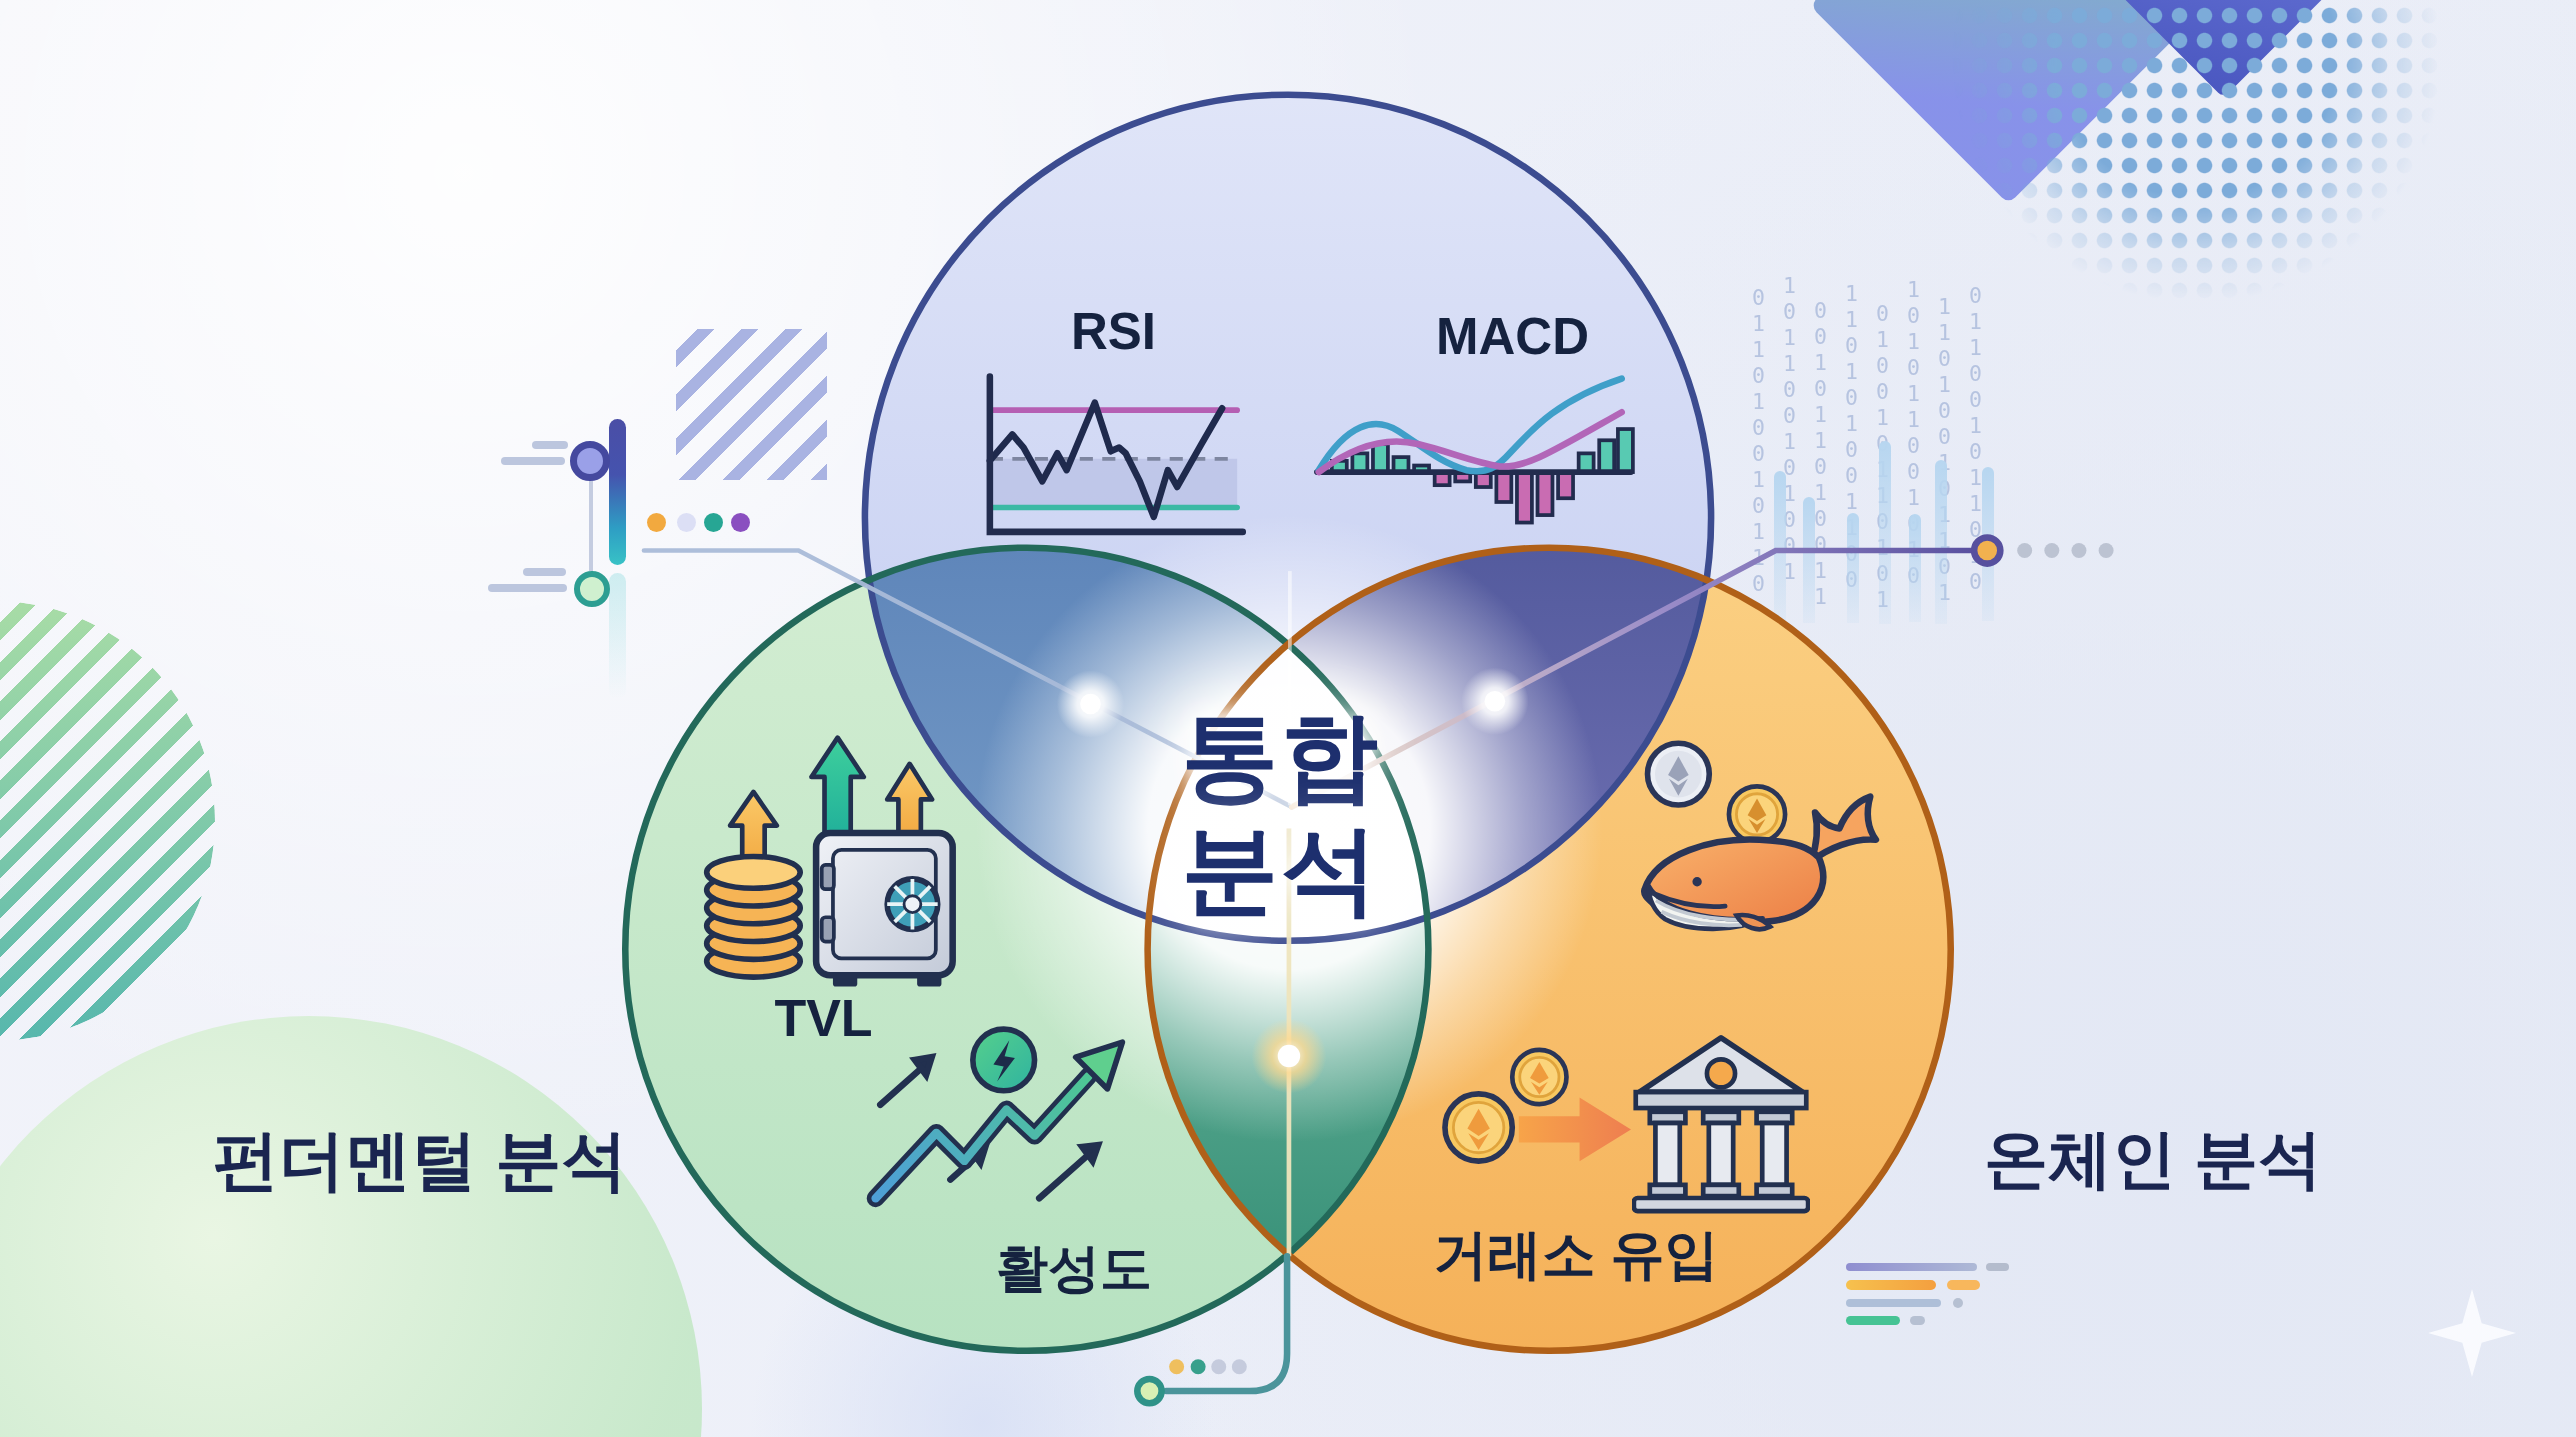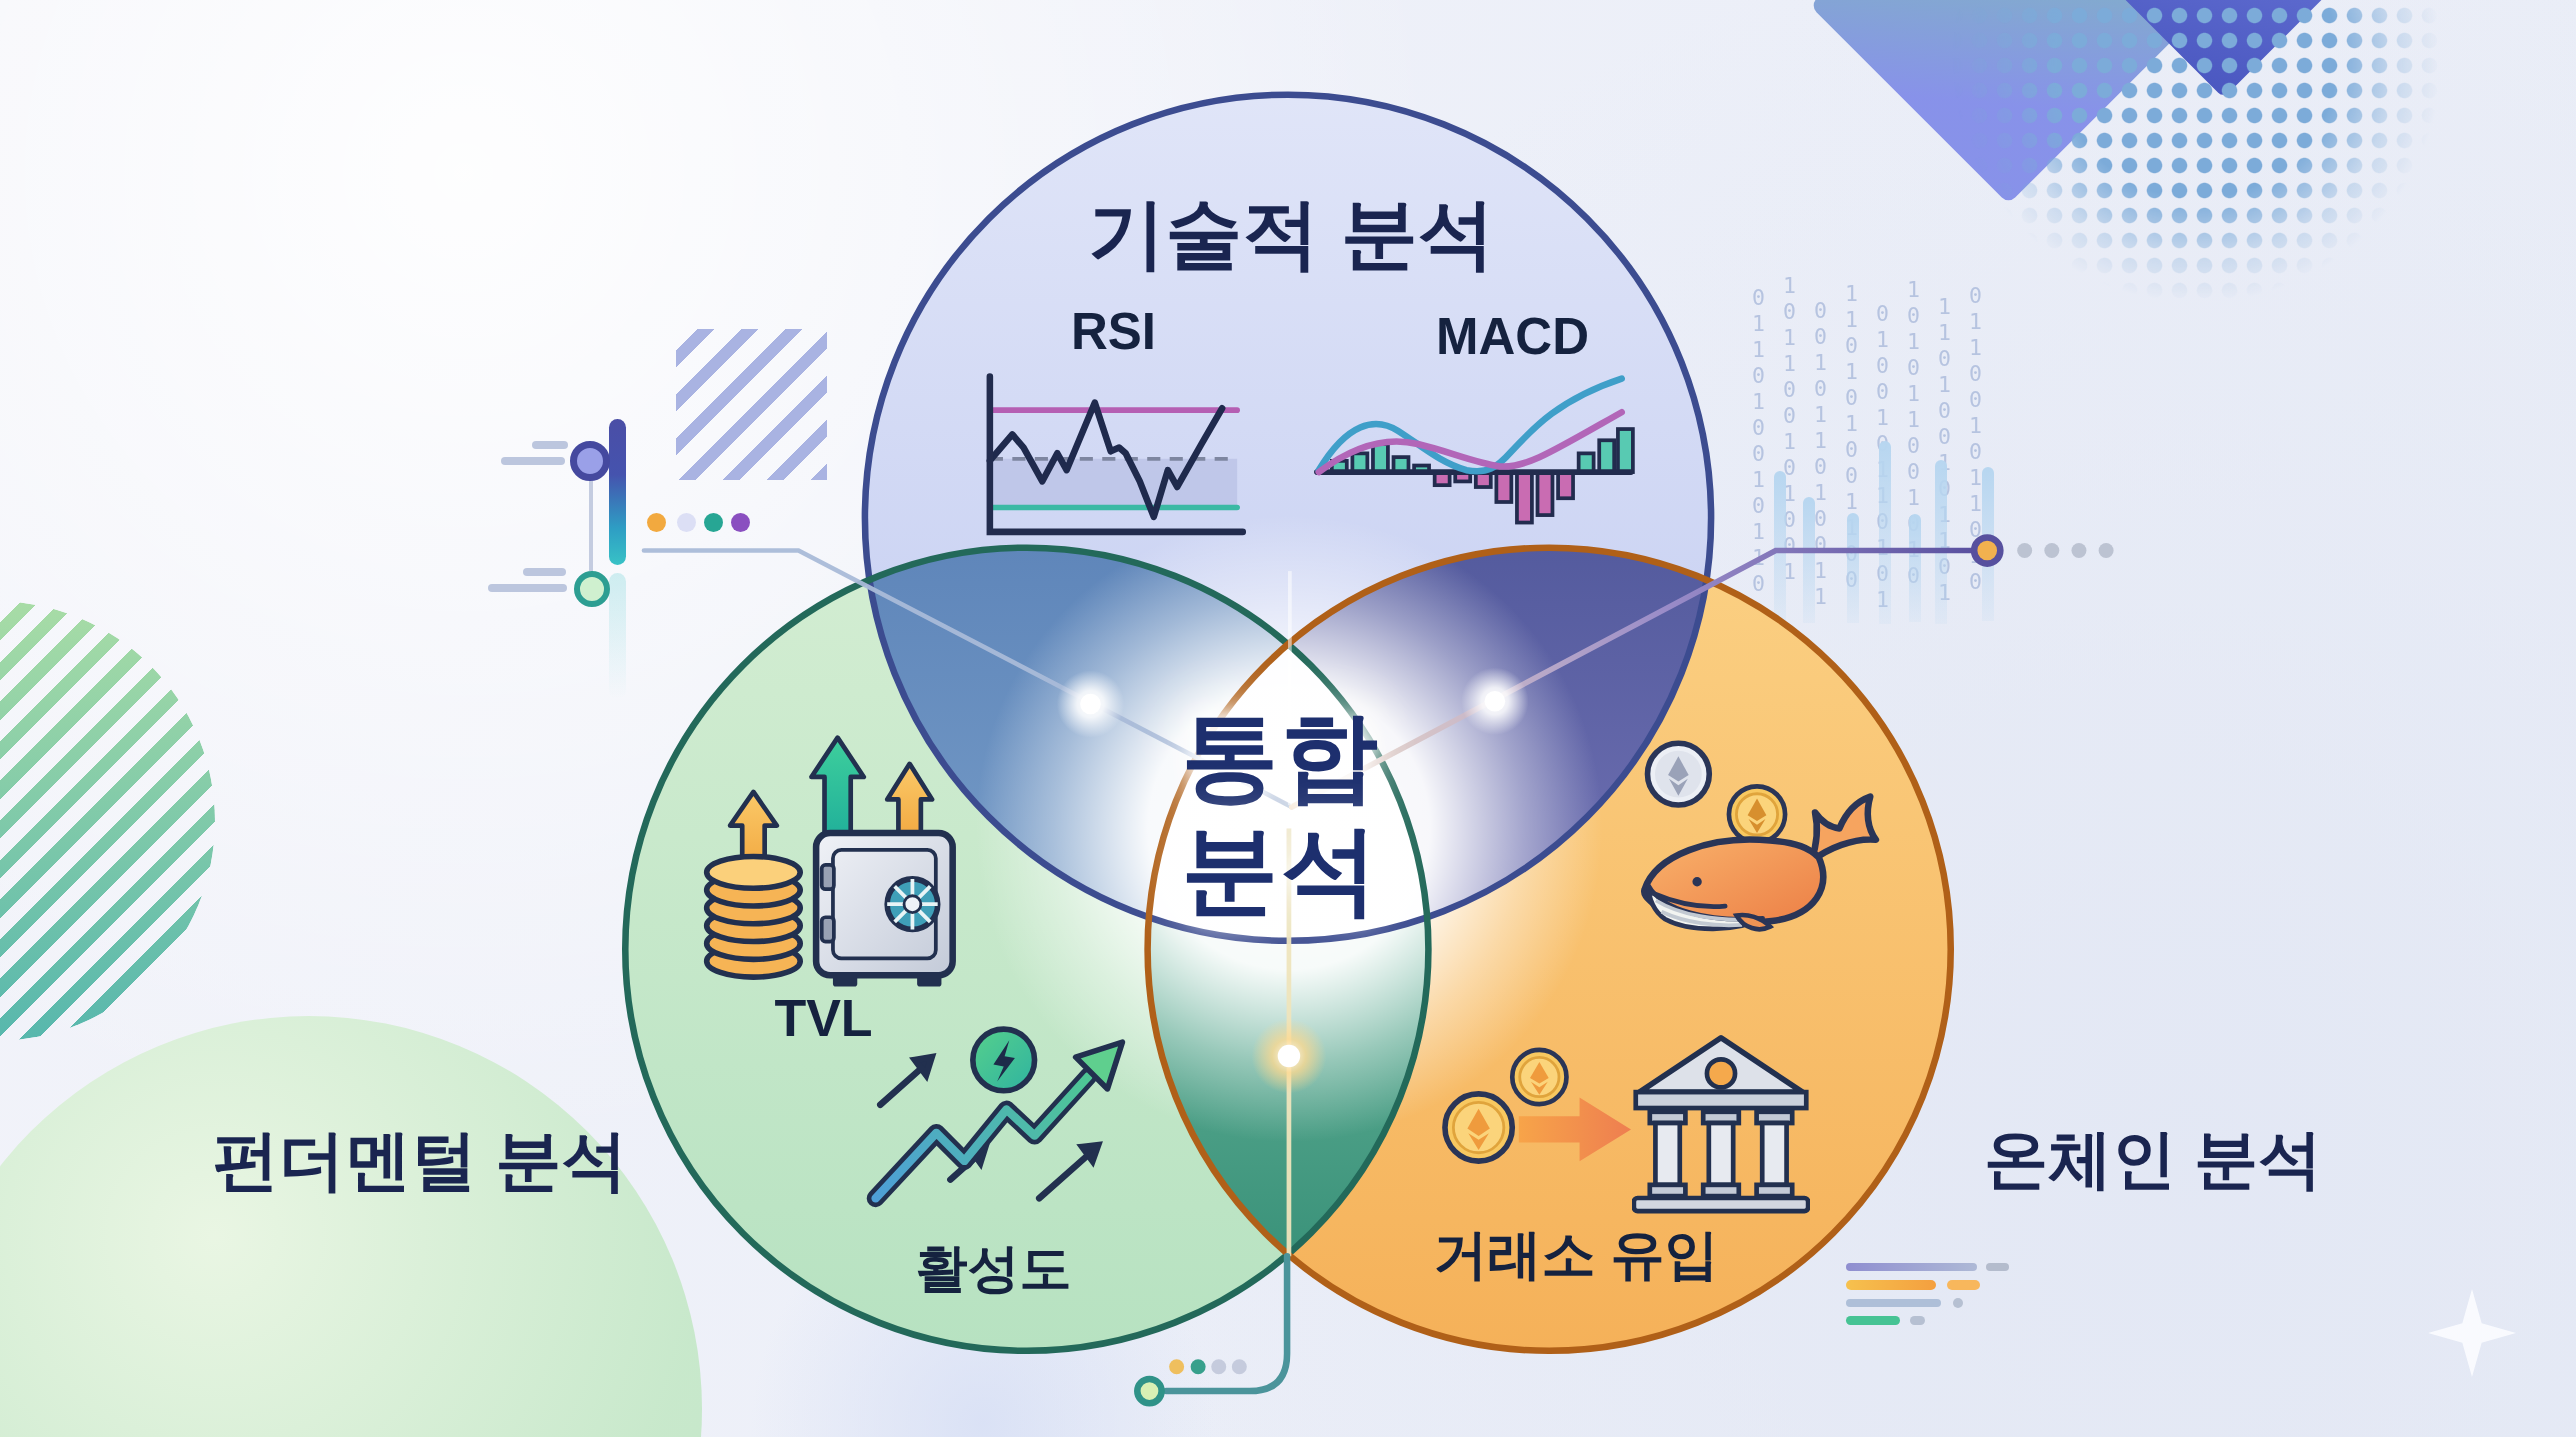--- a/index.html
+++ b/index.html
@@ -466,29 +466,28 @@
       <rect x="76" y="85" width="38" height="12" fill="#c3cad6"></rect>
         <rect x="82" y="97" width="26" height="66" fill="#e7eaf0"></rect>
         <rect x="76" y="163" width="38" height="12" fill="#c3cad6"></rect>
       <rect x="133" y="85" width="38" height="12" fill="#c3cad6"></rect>
         <rect x="139" y="97" width="26" height="66" fill="#e7eaf0"></rect>
         <rect x="133" y="163" width="38" height="12" fill="#c3cad6"></rect>
     </g>
     <rect x="2" y="177" width="186" height="14" rx="4" fill="#d2d7e0" stroke="#22304f" stroke-width="5"></rect>
   </svg>
 
-  <div class="abs txt" style="left:964px;top:183px;width:655px;font-size:77px;">기술적 분석</div>
   <div class="abs txt sub" style="left:1020px;top:302px;width:187px;font-size:51px;">RSI</div>
   <div class="abs txt sub" style="left:1355px;top:307px;width:234px;font-size:51px;text-align:right;">MACD</div>
 
   <div class="abs txt center-txt" style="left:1047px;top:700px;width:468px;font-size:97px;">통합
 분석</div>
 
   <div class="abs txt sub" style="left:730px;top:988px;width:187px;font-size:52px;">TVL</div>
-  <div class="abs txt sub" style="left:853px;top:1234px;width:281px;font-size:52px;">활성도</div>
+  <div class="abs txt sub" style="left:871px;top:1234px;width:281px;font-size:52px;text-align:right;">활성도</div>
 
   <div class="abs txt sub" style="left:1389px;top:1219px;width:374px;font-size:54px;">거래소 유입</div>
 
   <div class="abs txt" style="left:1872px;top:1116px;width:562px;font-size:64px;">온체인 분석</div>
   <div class="abs txt" style="left:139px;top:1116px;width:562px;font-size:66px;">펀더멘털 분석</div>
 
 </div>
 
 
 </body></html>

